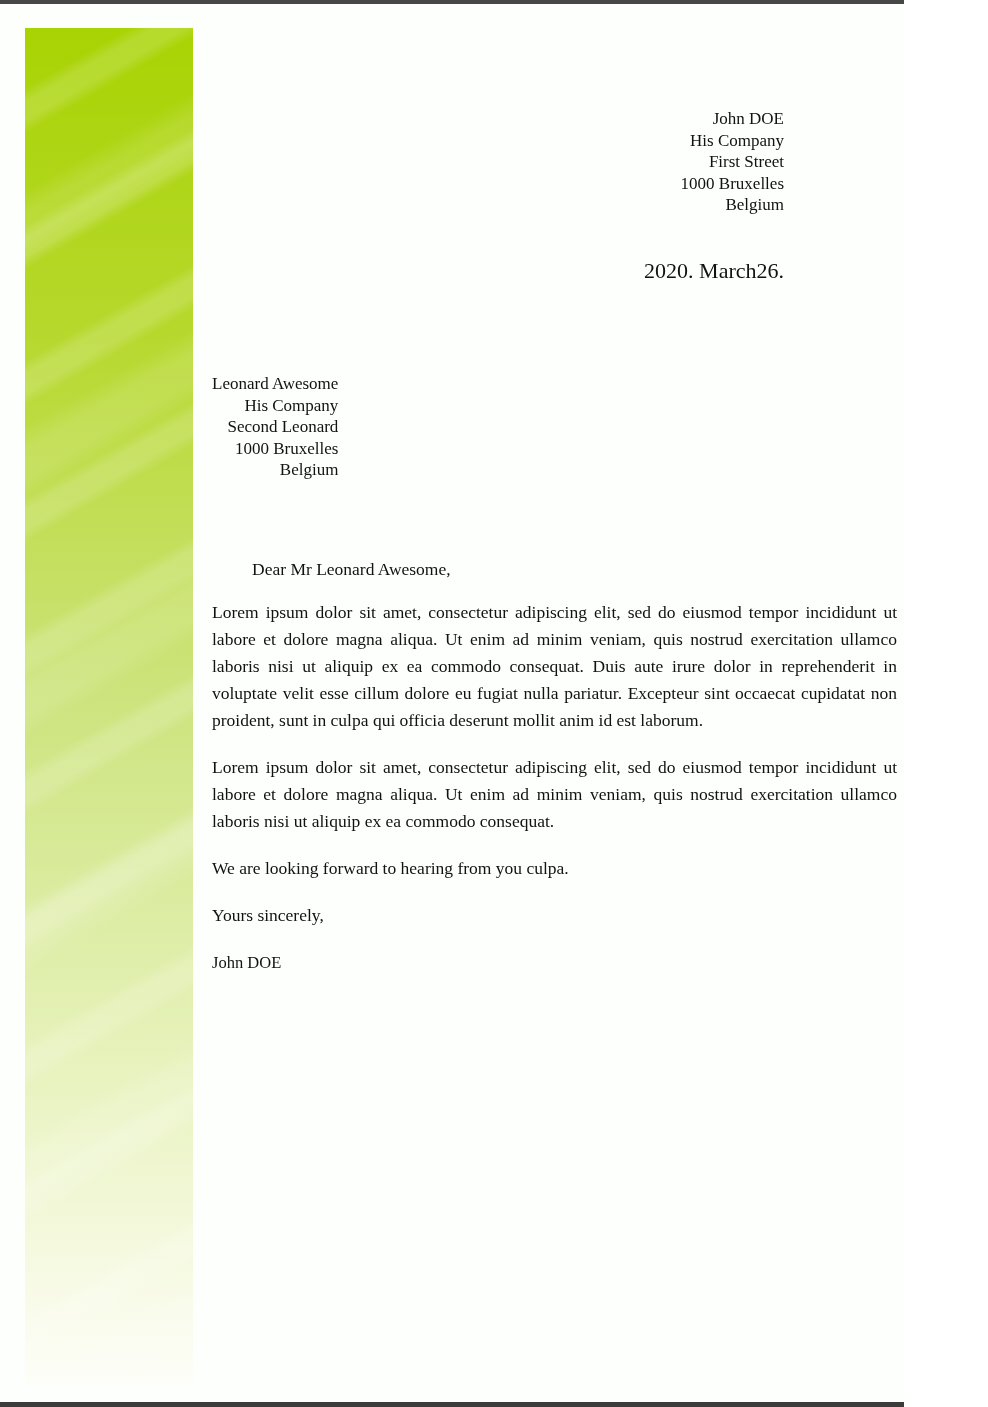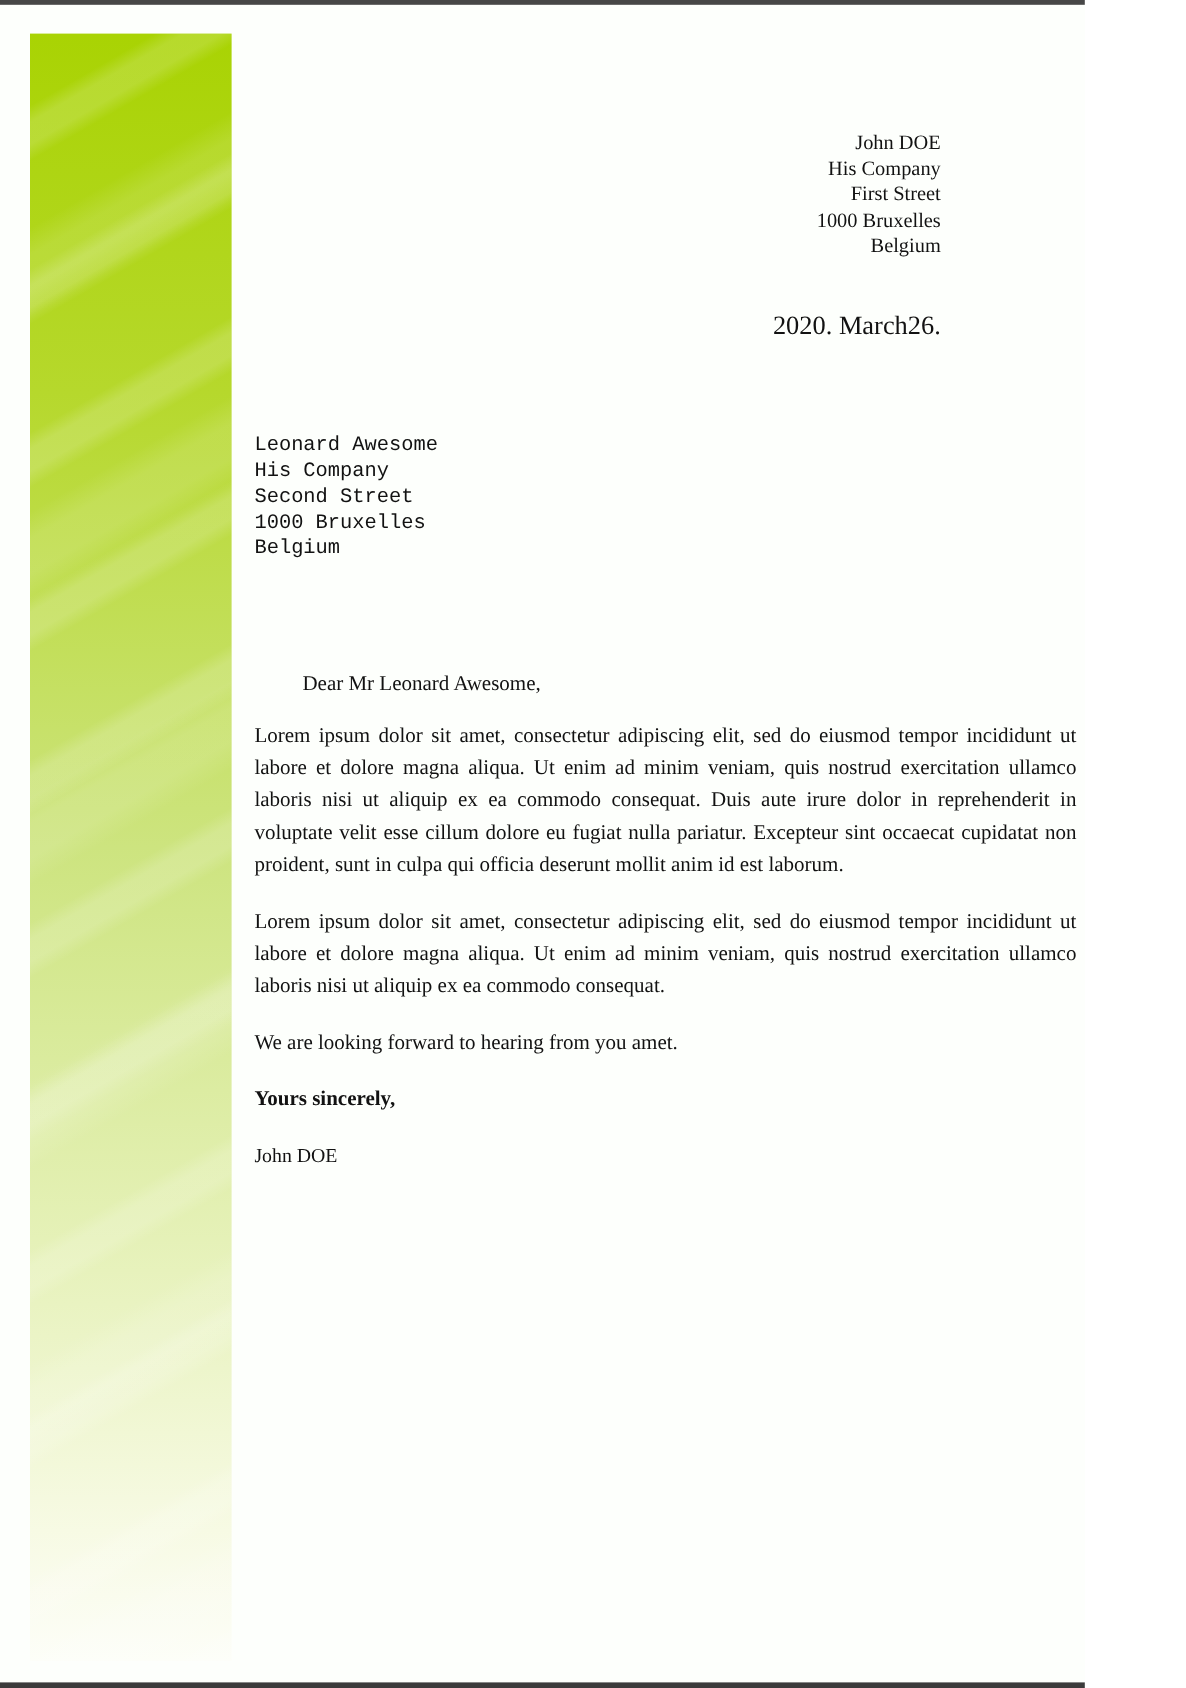--- a/index.html
+++ b/index.html
@@ -60,27 +60,26 @@
     position: absolute;
     top: 256px;
     right: 120px;
     text-align: right;
     font-size: 22px;
     line-height: 21.5px;
     white-space: nowrap;
   }
   .recipient {
     position: absolute;
-    top: 357px;
+    top: 369px;
     left: 212px;
-    text-align: left;
+    text-align: right;
     font-size: 17px;
     line-height: 21.5px;
     white-space: nowrap;
-    font-family: Liberation Mono, monospace;
   }
   .letter-body {
     position: absolute;
     top: 552px;
     left: 212px;
     width: 685px;
     font-size: 17.5px;
     line-height: 27px;
   }
   .letter-body p {
@@ -88,21 +87,20 @@
   }
   .letter-body p.salutation {
     margin-bottom: 16px;
     margin-left: 40px;
   }
   .letter-body p.justify {
     text-align: justify;
   }
   .letter-body p.valediction {
     margin-bottom: 20px;
-    font-weight: bold;
   }
   .letter-body p.signature {
     font-size: 16.5px;
   }
 </style>
 </head>
 <body>
 
 <div class="page">
 
@@ -114,27 +112,27 @@
     <div>First Street</div>
     <div>1000 Bruxelles</div>
     <div>Belgium</div>
   </div>
 
   <div class="date">2020. March26.</div>
 
   <div class="recipient">
     <div>Leonard Awesome</div>
     <div>His Company</div>
-    <div>Second Street</div>
+    <div>Second Leonard</div>
     <div>1000 Bruxelles</div>
     <div>Belgium</div>
   </div>
 
   <div class="letter-body">
     <p class="salutation">Dear Mr Leonard Awesome,</p>
     <p class="justify">Lorem ipsum dolor sit amet, consectetur adipiscing elit, sed do eiusmod tempor incididunt ut labore et dolore magna aliqua. Ut enim ad minim veniam, quis nostrud exercitation ullamco laboris nisi ut aliquip ex ea commodo consequat. Duis aute irure dolor in reprehenderit in voluptate velit esse cillum dolore eu fugiat nulla pariatur. Excepteur sint occaecat cupidatat non proident, sunt in culpa qui officia deserunt mollit anim id est laborum.</p>
     <p class="justify">Lorem ipsum dolor sit amet, consectetur adipiscing elit, sed do eiusmod tempor incididunt ut labore et dolore magna aliqua. Ut enim ad minim veniam, quis nostrud exercitation ullamco laboris nisi ut aliquip ex ea commodo consequat.</p>
-    <p>We are looking forward to hearing from you amet.</p>
+    <p>We are looking forward to hearing from you culpa.</p>
     <p class="valediction">Yours sincerely,</p>
     <p class="signature">John DOE</p>
   </div>
 
 </div>
 
 </body></html>

